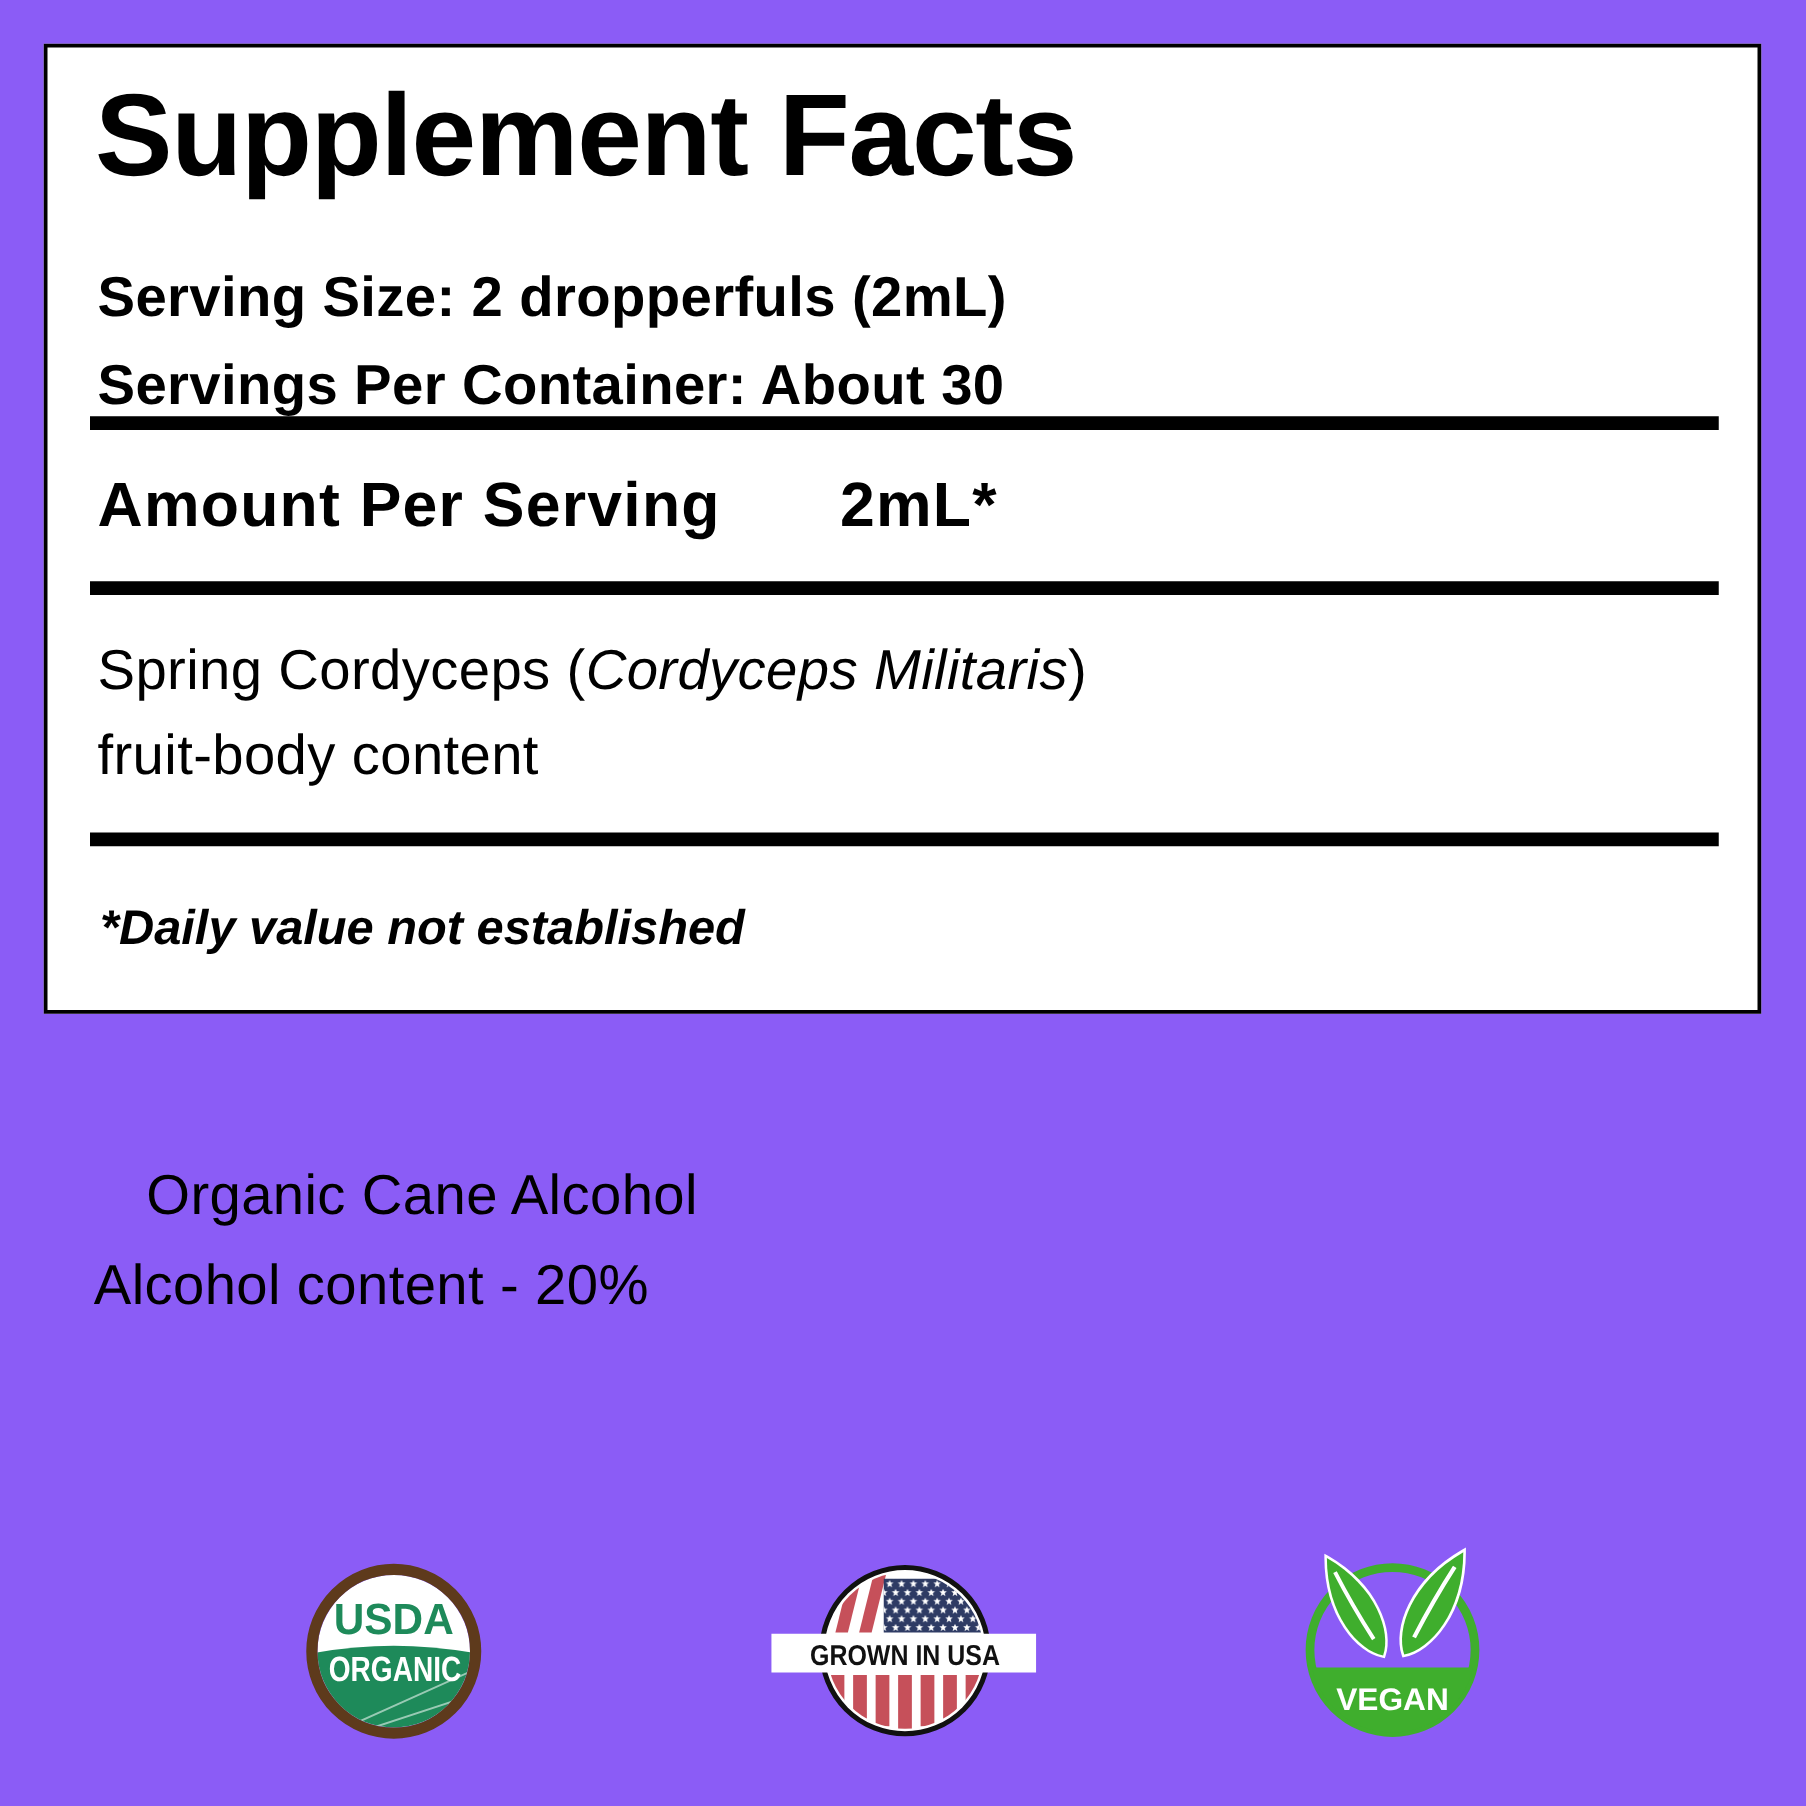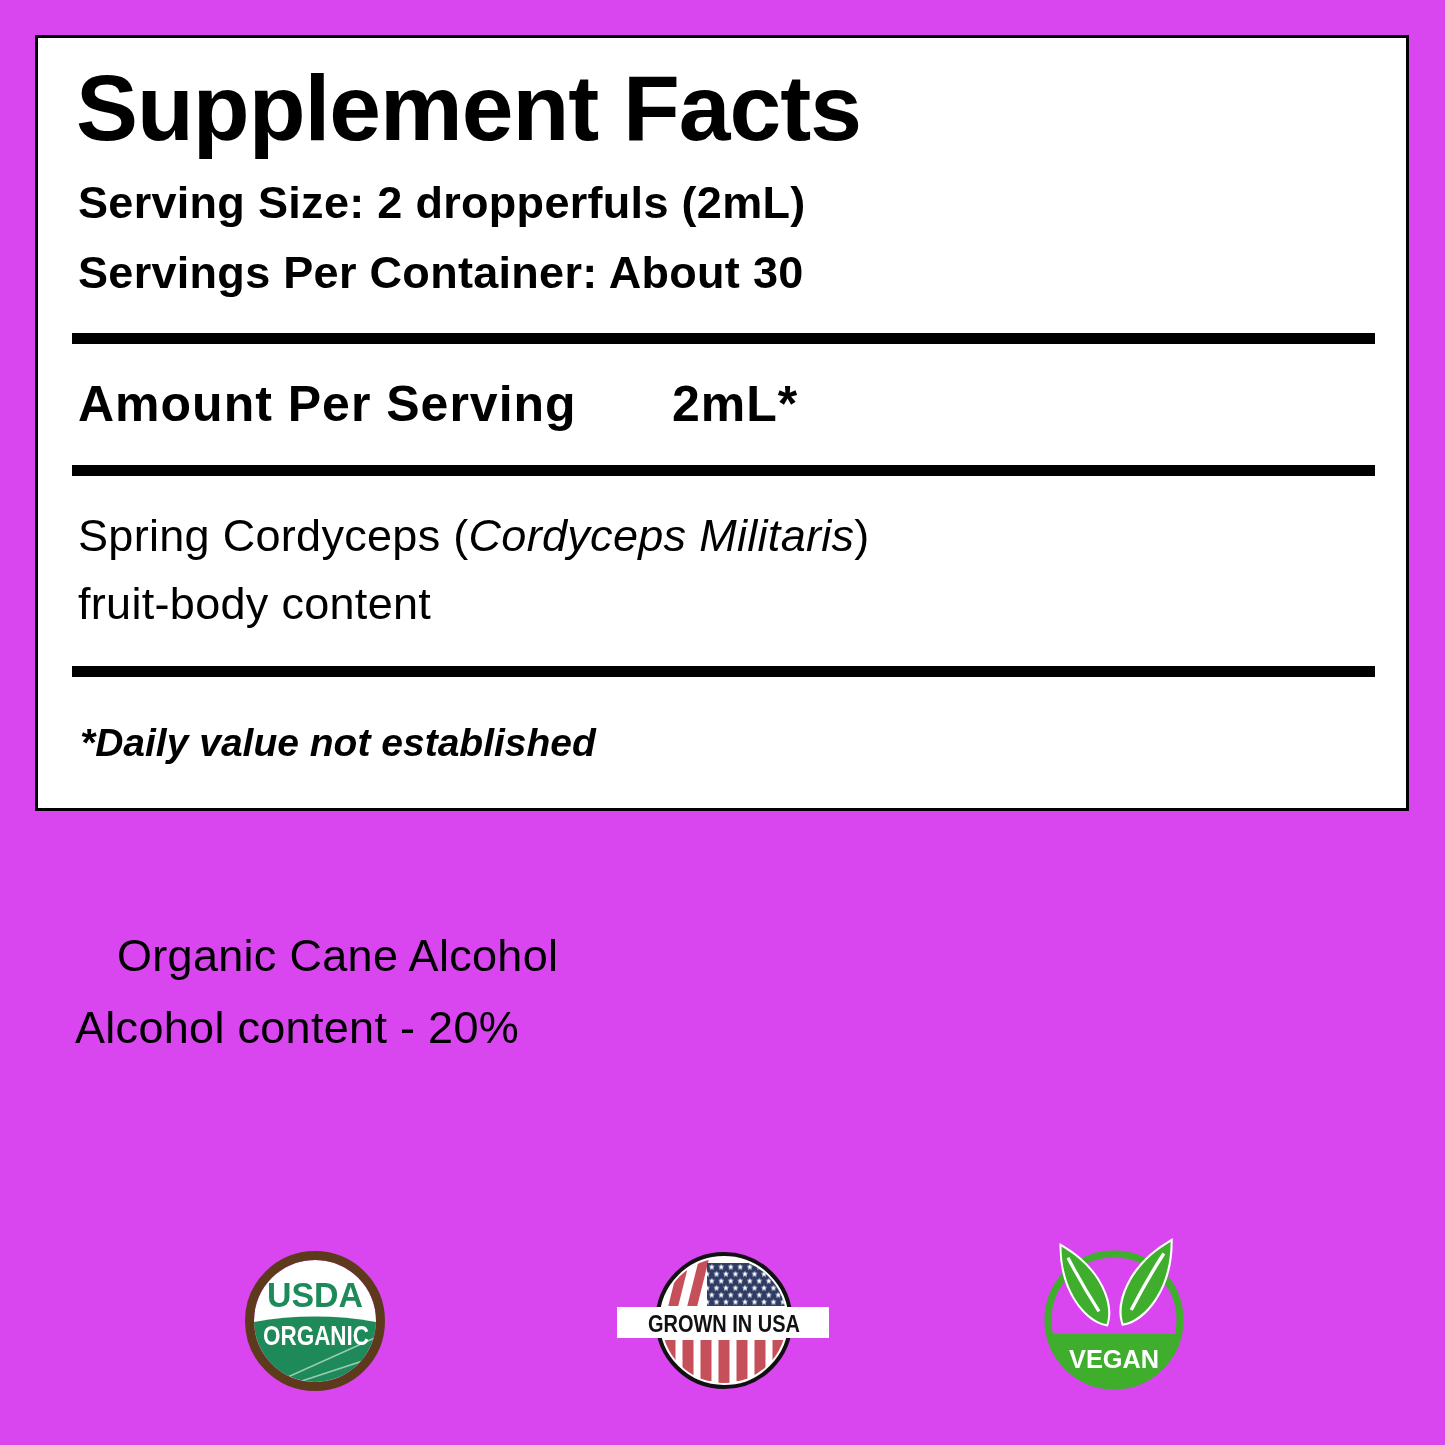--- a/index.html
+++ b/index.html
@@ -1,22 +1,22 @@
 <!DOCTYPE html>
 <html><head>
 <meta charset="utf-8">
 <style>
   html,body{margin:0;padding:0;background:#fff;}
-  .page{position:relative;width:1445px;height:1445px;background:#d946ef;overflow:hidden;
+  .page{position:relative;width:1445px;height:1445px;background:#8b5cf6;overflow:hidden;
         font-family:"Liberation Sans",sans-serif;color:#000;}
   .abs{position:absolute;white-space:nowrap;line-height:1.12;}
   .facts-box{position:absolute;left:35px;top:35px;width:1374px;height:776px;
              border:3px solid #000;box-sizing:border-box;background:#fff;}
   .title{left:76px;top:56px;font-size:93px;font-weight:700;letter-spacing:-1px;}
-  .serving{font-size:45px;font-weight:700;letter-spacing:.3px;}
+  .serving{font-size:45px;font-weight:700;letter-spacing:.3px;margin-top:35px;}
   .rule{position:absolute;left:72px;width:1303px;height:11px;background:#000;}
   .amount{font-size:50px;font-weight:700;letter-spacing:1px;}
   .ingredient{font-size:45px;font-weight:400;letter-spacing:.3px;}
   .footnote{font-size:39px;font-weight:700;font-style:italic;}
   .other{font-size:45px;font-weight:400;letter-spacing:.3px;}
   .other b{font-weight:700;}
   svg text{font-family:"Liberation Sans",sans-serif;}
 </style>
 </head>
 <body>

